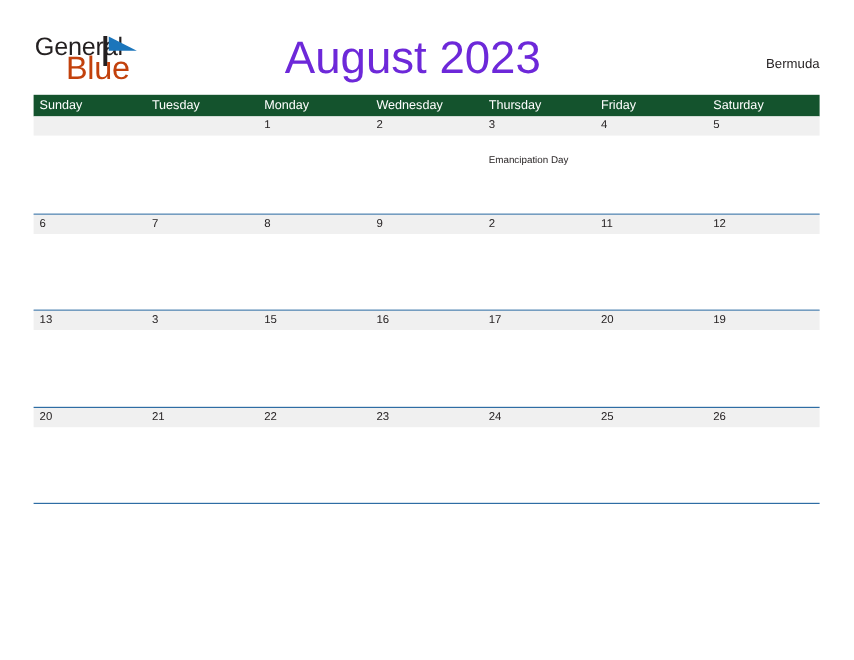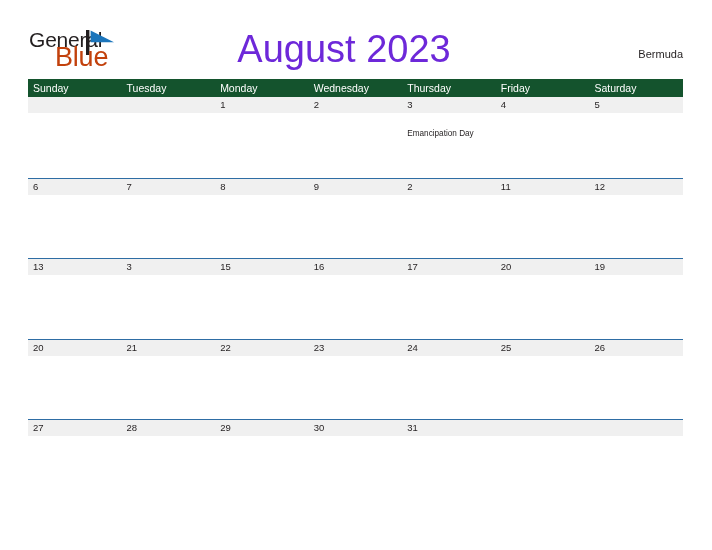--- a/index.html
+++ b/index.html
@@ -261,29 +261,20 @@
           <div class="day-event-cell"></div>
           <div class="day-event-cell"></div>
           <div class="day-event-cell"></div>
           <div class="day-event-cell"></div>
           <div class="day-event-cell"></div>
           <div class="day-event-cell"></div>
           <div class="day-event-cell"></div>
         </div>
       </div>
       <div class="week-row">
-        <div class="day-band">
-          <div class="day-num-cell">27</div>
-          <div class="day-num-cell">28</div>
-          <div class="day-num-cell">29</div>
-          <div class="day-num-cell">30</div>
-          <div class="day-num-cell">31</div>
-          <div class="day-num-cell"></div>
-          <div class="day-num-cell"></div>
-        </div>
         <div class="event-band">
           <div class="day-event-cell"></div>
           <div class="day-event-cell"></div>
           <div class="day-event-cell"></div>
           <div class="day-event-cell"></div>
           <div class="day-event-cell"></div>
           <div class="day-event-cell"></div>
           <div class="day-event-cell"></div>
         </div>
       </div>

